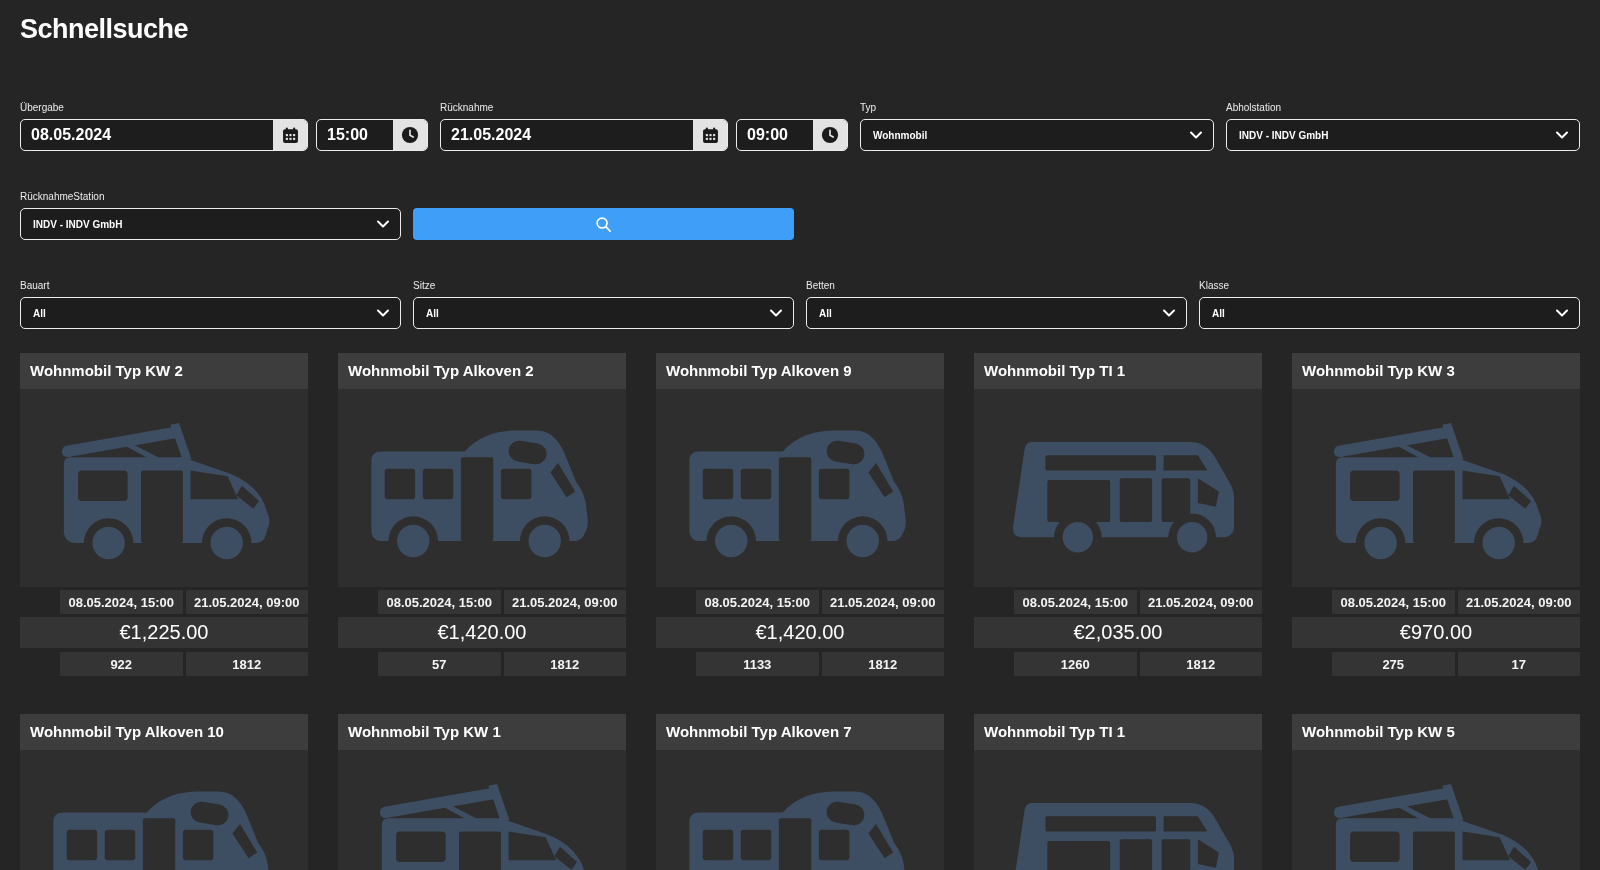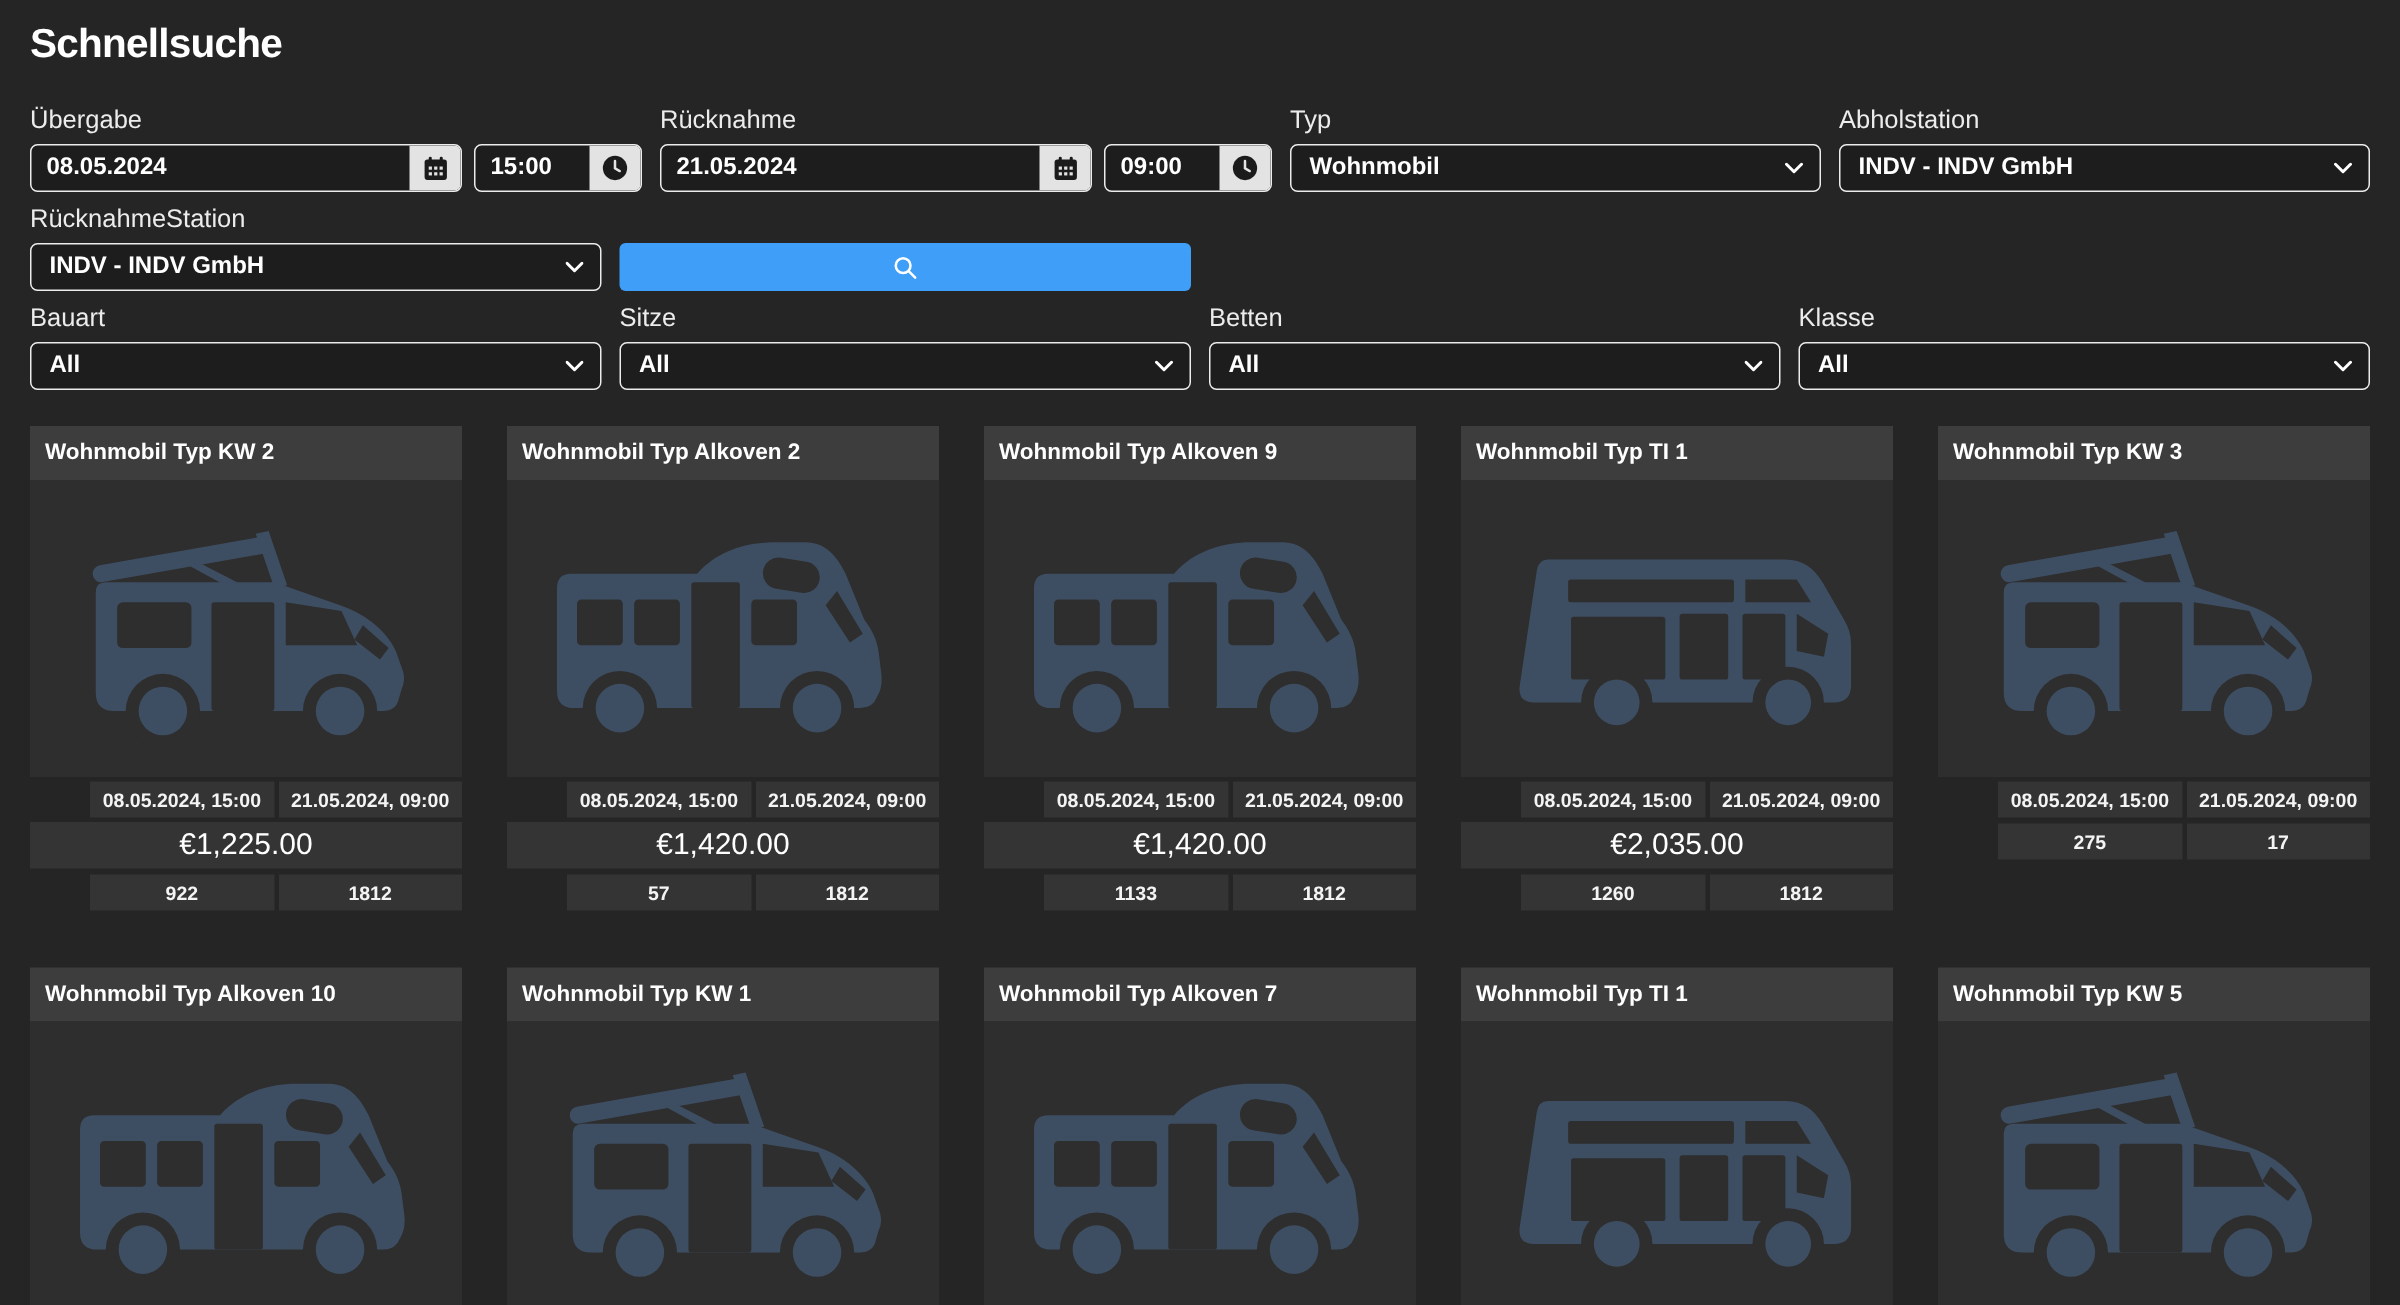--- a/index.html
+++ b/index.html
@@ -20,24 +20,25 @@
   .form-grid {
     display: grid;
     grid-template-columns: repeat(4, 1fr);
     column-gap: 12px;
     align-items: end;
   }
   .form-grid + .form-grid { margin-top: 8px; }
   .filters-grid { margin-top: 20px; }
   .field-label {
     display: block;
-    font-size: 17px;
+    font-size: 10px;
     color: #ececec;
     margin-bottom: 6px;
     font-weight: 400;
+    margin-top: 32px;
   }
   .field-row { display: flex; gap: 8px; }
   .input-group {
     display: flex;
     height: 32px;
     border: 1px solid #ececec;
     border-radius: 5px;
     background: #1d1d1d;
     overflow: hidden;
     align-items: stretch;
@@ -69,21 +70,21 @@
   }
   .select {
     position: relative;
     height: 32px;
     border: 1px solid #ececec;
     border-radius: 5px;
     background: #1d1d1d;
     display: flex;
     align-items: center;
     padding: 0 28px 0 12px;
-    font-size: 16px;
+    font-size: 10px;
     font-weight: 700;
     color: #fff;
     cursor: pointer;
     white-space: nowrap;
     overflow: hidden;
   }
   .select .chevron {
     position: absolute;
     right: 11px;
     top: 50%;
@@ -439,20 +440,21 @@
       <rect x="40" y="72" width="52" height="32" rx="4" fill="#2e2e2e"></rect>
       <rect x="106" y="72" width="44" height="76" rx="2" fill="#2e2e2e"></rect>
       <polygon points="158,72 197,78 208,102 158,102" fill="#2e2e2e"></polygon>
       <polygon points="212,88 230,104 224,112 206,98" fill="#2e2e2e"></polygon>
     </svg>
       </div>
     <div class="card-dates">
       <div class="cell pickup">08.05.2024, 15:00</div>
       <div class="cell dropoff">21.05.2024, 09:00</div>
     </div>
+    <div class="card-price">€970.00</div>
     <div class="card-nums">
       <div class="cell stat-left">275</div>
       <div class="cell stat-right">17</div>
     </div>
   </div>
     <div class="card">
     <div class="card-title">Wohnmobil Typ Alkoven 10</div>
     <div class="card-img">
     <svg viewBox="0 0 260 180">
       <path fill="#3e4e62" d="M24 52 L112 52 C126 36 146 30 166 30 L188 30 C202 30 210 40 216 52 L229 84 C235 92 238 99 239 106 L241 122 Q242 132 238 138 Q235 146 226 146 L26 146 Q14 146 14 134 L14 62 Q14 52 24 52 Z"></path>

